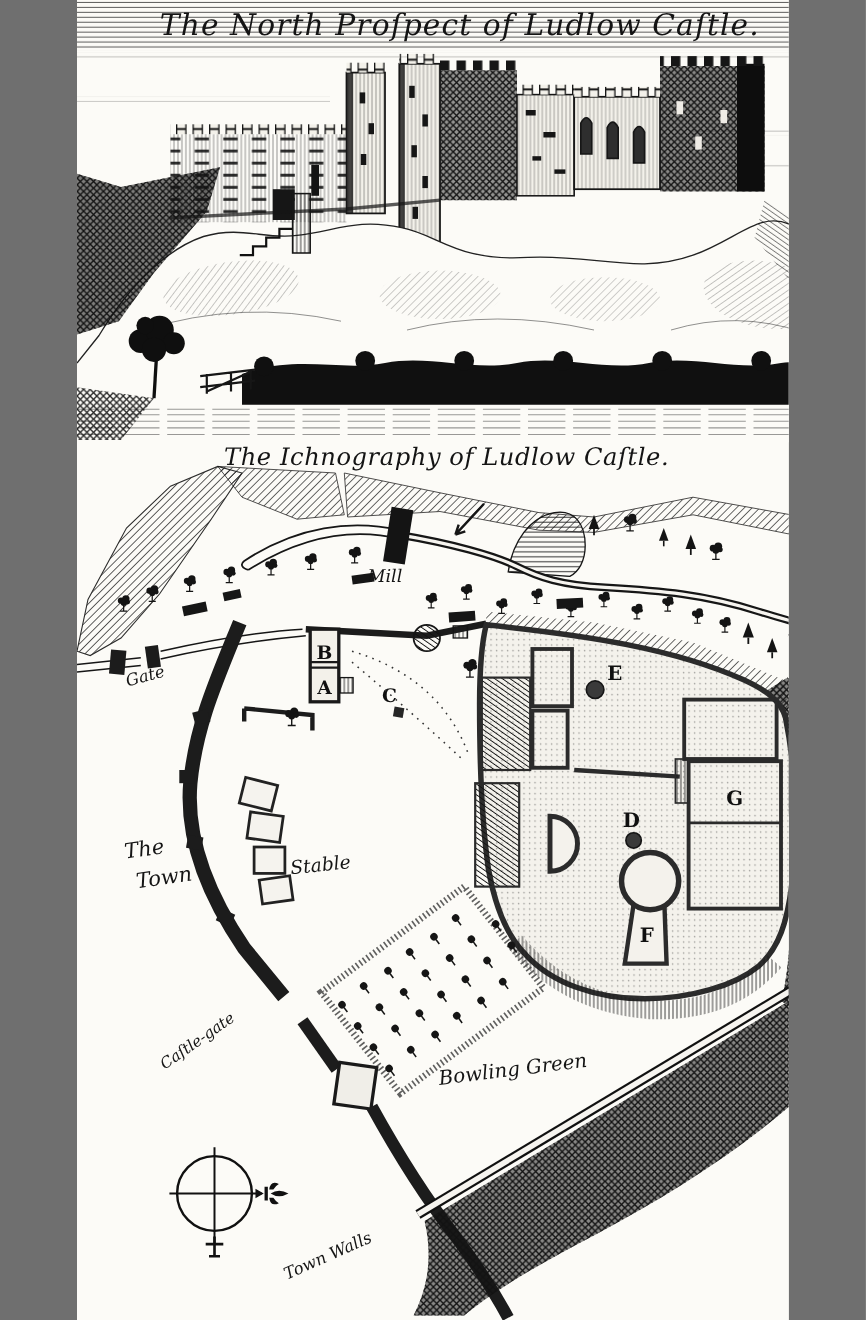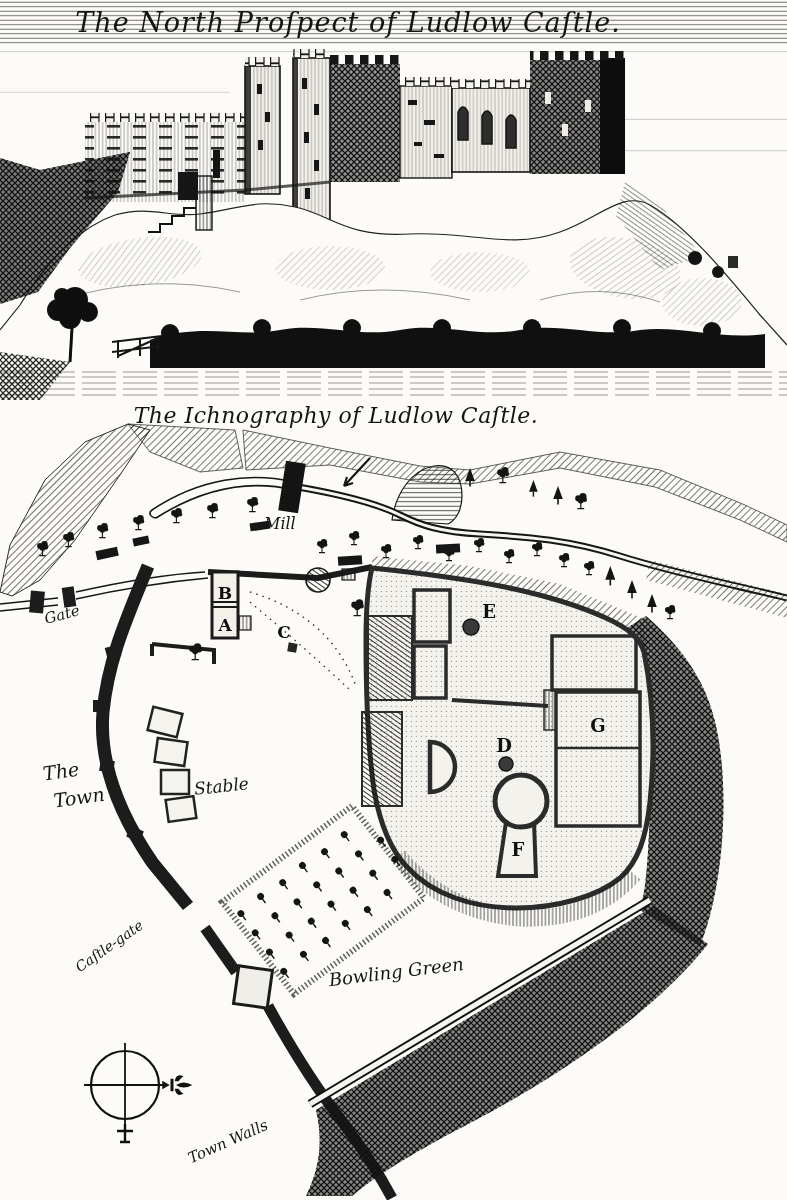--- a/index.html
+++ b/index.html
@@ -1,16 +1,16 @@
 <!DOCTYPE html>
 <html><head>
 <meta charset="utf-8">
 <style>
   html,body{margin:0;padding:0;background:#6f6f6f;}
-  .page{position:relative;width:787px;height:1200px;margin:0 auto;background:#fcfbf7;overflow:hidden;}
+  .page{position:relative;width:647px;height:1200px;margin:0 auto;background:#fcfbf7;overflow:hidden;}
   svg{display:block;}
   .script{font-family:"DejaVu Serif","Liberation Serif",serif;font-style:italic;fill:#141414;}
   .cap{font-family:"DejaVu Serif","Liberation Serif",serif;fill:#101010;font-weight:bold;}
 </style>
 </head>
 <body>
 
 <div class="page">
 <svg width="787" height="1200" viewBox="0 0 787 1200">
   <defs>

